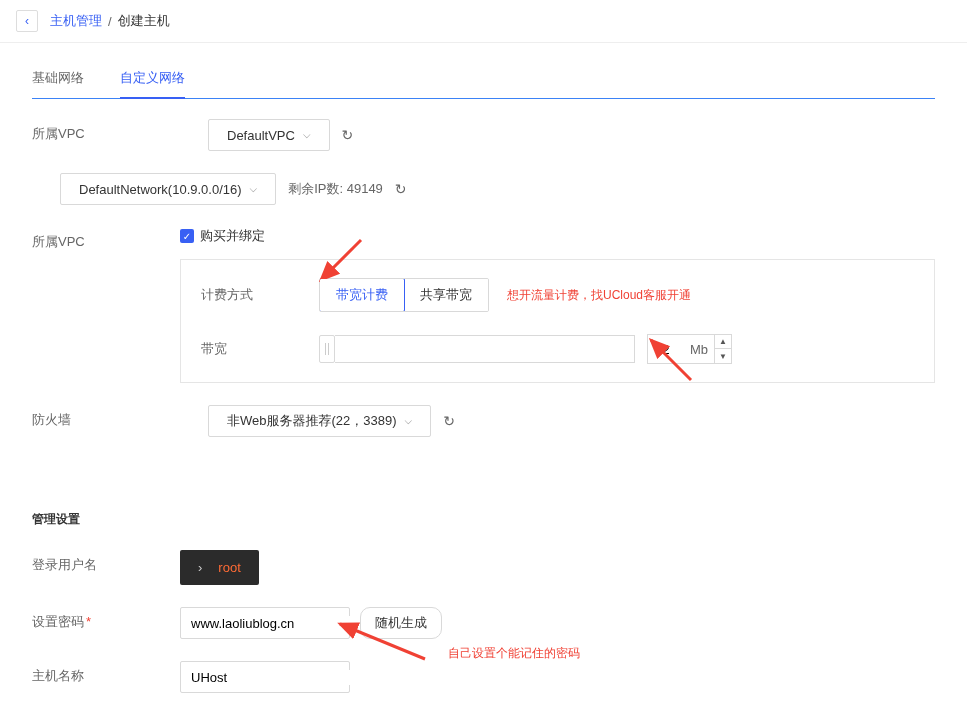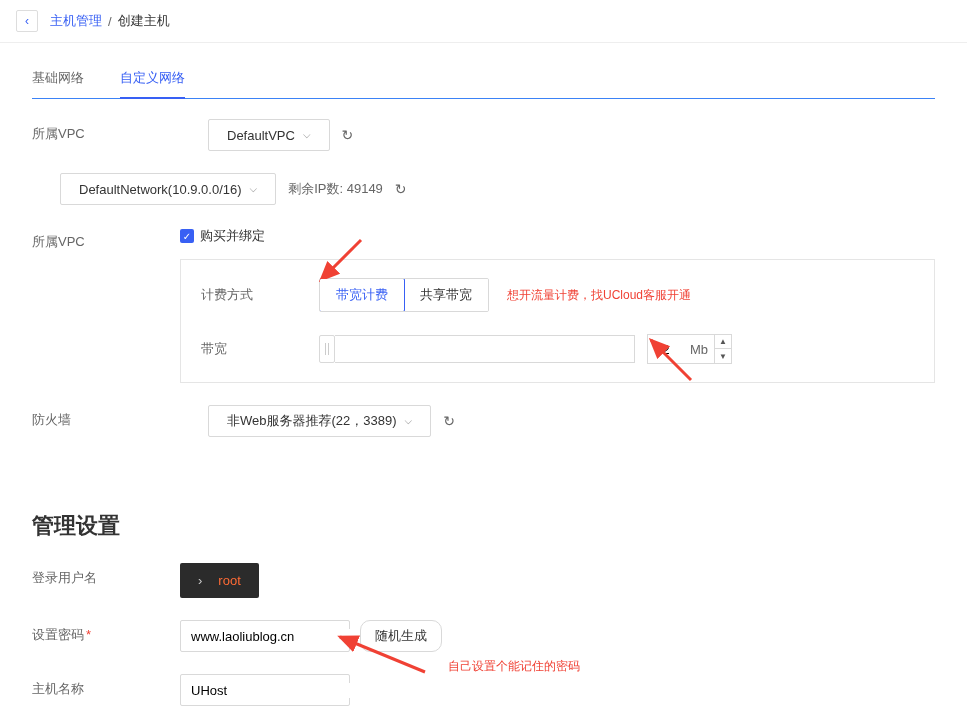--- a/index.html
+++ b/index.html
@@ -36,21 +36,21 @@
     .slider-handle { width: 16px; height: 28px; border: 1px solid #d9d9d9; border-radius: 2px; display: flex; align-items: center; justify-content: center; cursor: grab; background: #fff; }
     .slider-lines { display: flex; gap: 2px; }
     .slider-lines span { width: 1px; height: 12px; background: #ccc; display: block; }
     .slider-track { flex: 1; height: 28px; border: 1px solid #d9d9d9; border-left: none; margin-right: 12px; background: #fff; max-width: 300px; }
     .num-input { display: flex; align-items: center; border: 1px solid #d9d9d9; height: 30px; }
     .num-val { width: 36px; text-align: center; border: none; outline: none; }
     .num-unit { padding: 0 6px; color: #666; }
     .spinners { display: flex; flex-direction: column; border-left: 1px solid #d9d9d9; }
     .spin { width: 16px; height: 14px; display: flex; align-items: center; justify-content: center; font-size: 8px; color: #555; cursor: pointer; }
     .spin:first-child { border-bottom: 1px solid #d9d9d9; }
-    .section-title { font-size: 22px; font-weight: 600; margin-bottom: 22px; }
+    .section-title { font-size: 12px; font-weight: 600; margin-bottom: 22px; }
     .terminal-box { background: #2b2b2b; color: #fff; display: inline-flex; align-items: center; padding: 10px 18px; border-radius: 2px; }
     .term-chev { color: #ccc; margin-right: 16px; }
     .term-user { color: #ff6b35; font-weight: 400; }
     .text-input { border: 1px solid #d9d9d9; border-radius: 2px; padding: 6px 10px; height: 32px; background: #fff; display: flex; align-items: center; }
     .text-input input { border: none; outline: none; flex: 1; font-size: 13px; }
     .eye-icon { color: #999; cursor: pointer; margin-left: 6px; }
     .btn { border: 1px solid #d9d9d9; padding: 6px 14px; border-radius: 10px; background: #fff; cursor: pointer; margin-left: 10px; height: 32px; display: inline-flex; align-items: center; }
     .arrow-red { position: absolute; pointer-events: none; }
     .container { position: relative; }
   </style>

